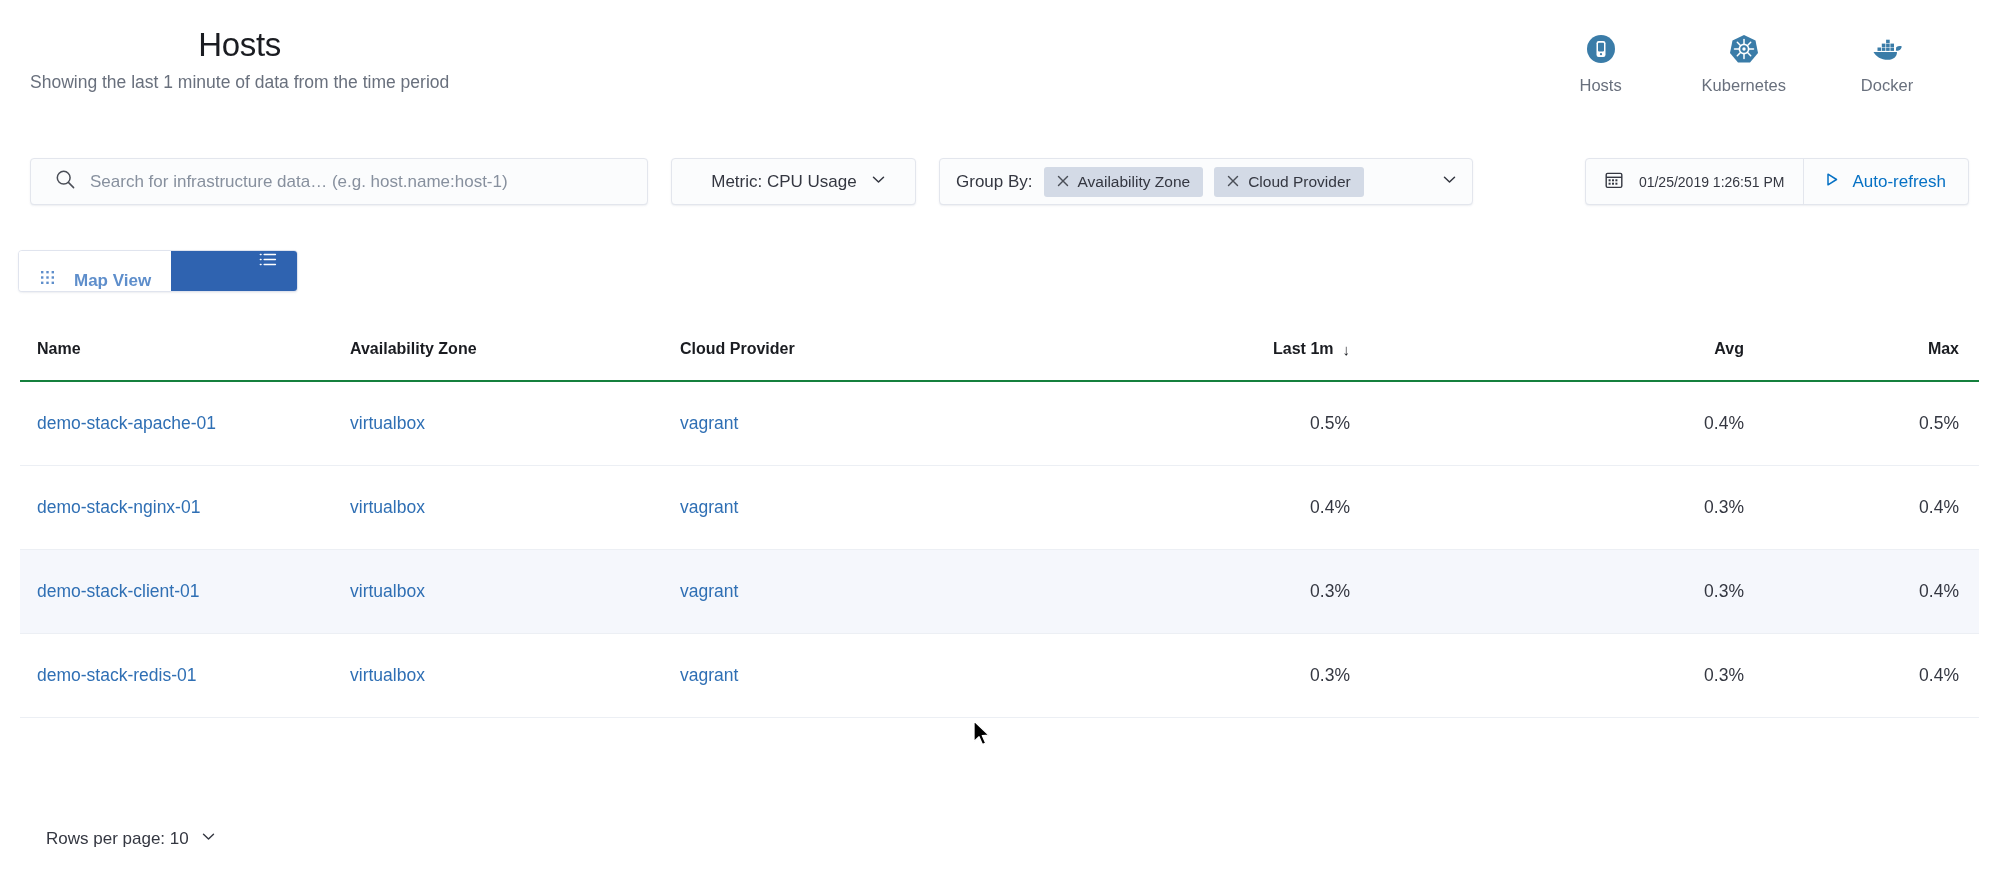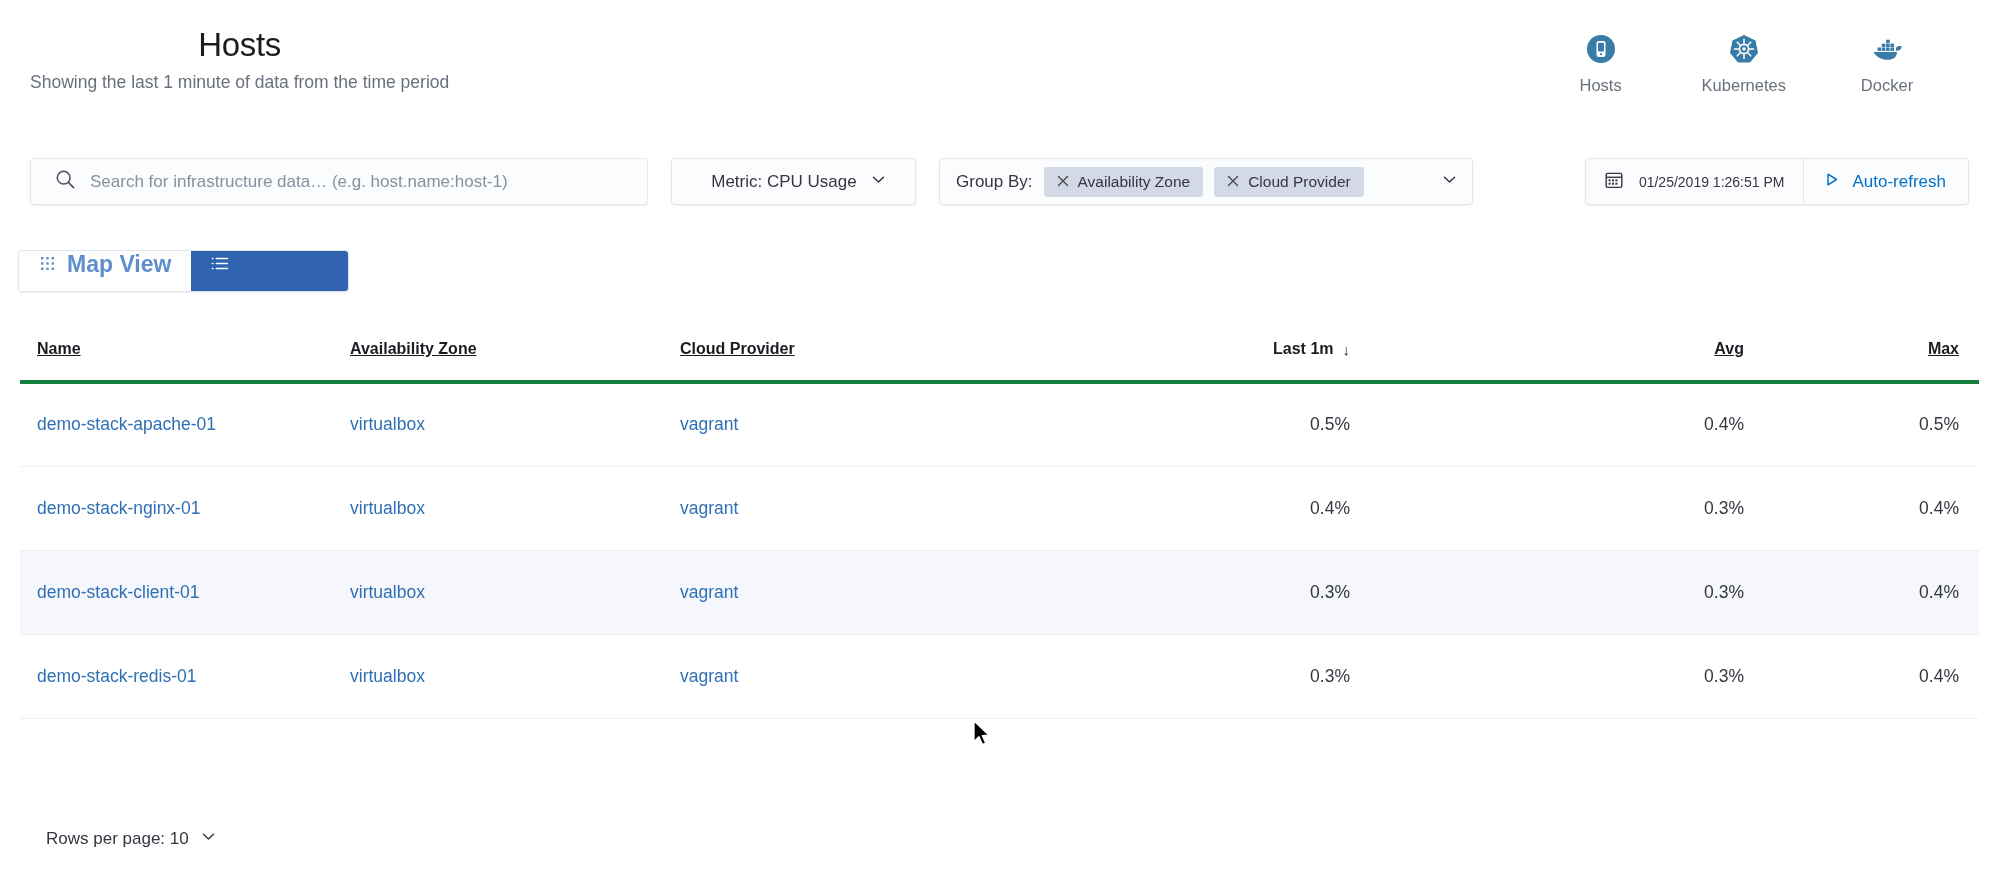--- a/index.html
+++ b/index.html
@@ -165,24 +165,24 @@
     display: flex;
     border-radius: 4px;
     overflow: hidden;
     border: 1px solid #e0e4ee;
     box-shadow: 0 1px 1px -1px rgba(152,162,179,0.2), 0 1px 2px 0 rgba(152,162,179,0.15);
     background: #fff;
   }
   .toggle-btn {
     height: 40px;
     display: flex;
-    align-items: flex-start;
-    gap: 11px;
+    align-items: flex-end;
+    gap: 18px;
     padding: 0 20px;
-    font-size: 23px;
+    font-size: 17px;
     font-weight: 700;
     cursor: pointer;
     background: #ffffff;
     color: #5e8ecb;
     border: none;
     font-family: "Liberation Sans", sans-serif;
   }
   .toggle-btn.active {
     background: #2f63b0;
     color: #ffffff;
@@ -199,22 +199,21 @@
     width: 100%;
     border-collapse: collapse;
     table-layout: fixed;
   }
   table.hosts th {
     font-size: 16px;
     font-weight: 700;
     color: #1a1c21;
     padding: 0 0 22px 0;
     text-align: left;
-    border-bottom: 4px solid #15803d;
-    text-decoration: underline;
+    border-bottom: 2px solid #15803d;
   }
   table.hosts td {
     font-size: 17.5px;
     padding: 0;
     height: 84px;
     vertical-align: middle;
     border-bottom: 1px solid #eceff4;
     color: #343741;
   }
   tr.row-highlight td { background: #f5f7fc; }

